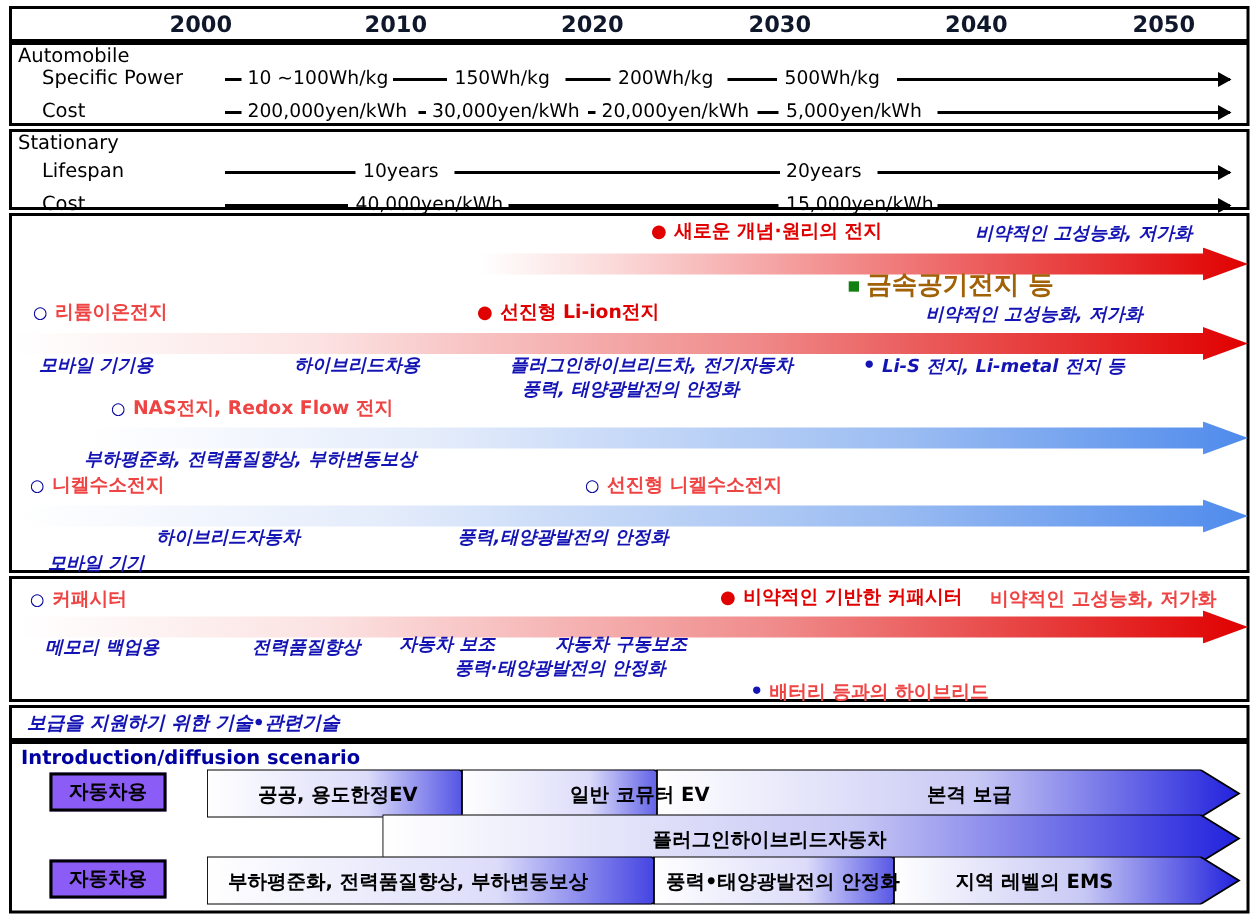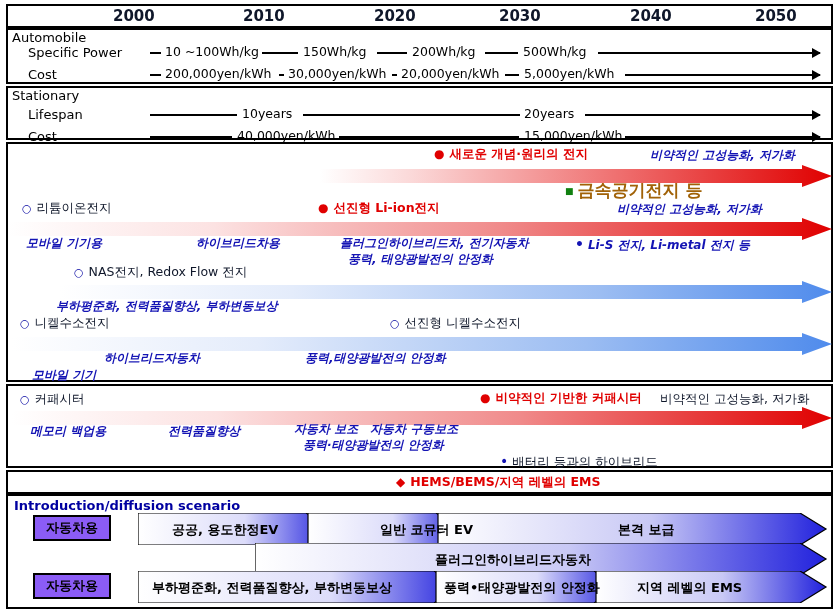--- a/index.html
+++ b/index.html
@@ -62,23 +62,23 @@
     border-bottom: 5px solid transparent;
     border-left: 9px solid #000;
   }
   .kseg {
     position: absolute;
     height: 2px;
     background: #000;
   }
   
   .blu {
-    color: #0f172a;
+    color: #ef4444;
     font-size: 12.5px;
-    font-weight: normal;
+    font-weight: bold;
   }
   .blu-it {
     color: #1414B4;
     font-size: 12px;
     font-weight: bold;
     font-style: italic;
   }
   .red {
     color: #E00000;
     font-size: 12.5px;
@@ -308,27 +308,27 @@
           <stop offset="62%" stop-color="#f08a8a"></stop>
           <stop offset="100%" stop-color="#e00000"></stop>
         </linearGradient>
       </defs>
       <polygon points="0,4 790,4 790,0 820,11 790,22 790,18 0,18" fill="url(#redg3)"></polygon>
     </svg>
   </div>
 
   <div class="txt blu-it" style="left:30px; top:425px;">메모리 백업용</div>
   <div class="txt blu-it" style="left:168px; top:425px;">전력품질향상</div>
-  <div class="txt blu-it" style="left:266px; top:423px;margin-left:28px;">자동차 보조</div>
+  <div class="txt blu-it" style="left:266px; top:423px;">자동차 보조</div>
   <div class="txt blu-it" style="left:370px; top:423px;">자동차 구동보조</div>
   <div class="txt blu-it" style="left:303px; top:439px;">풍력·태양광발전의 안정화</div>
 
   <div class="txt blu bul-sm" style="left:500px; top:454px;">배터리 등과의 하이브리드</div>
 
-  <div class="txt red bul-dia" style="left:396px; top:476px;">HEMS/BEMS/지역 레벨의 EMS</div>
+  <div class="txt blu-it" style="left:18px; top:476px; font-size:12.5px;">보급을 지원하기 위한 기술•관련기술</div>
 
   <div class="txt hdrk" style="left:14px; top:499px;">Introduction/diffusion scenario</div>
 
   <div class="boxlbl" style="left:33px; top:515px; width:78px; height:26px;">자동차용</div>
   <div class="chev" style="left:138px; top:513px;">
     <svg width="690" height="32" viewBox="0 0 690 32">
       <defs>
         <linearGradient id="cg1" x1="0" y1="0" x2="1" y2="0">
           <stop offset="0%" stop-color="#ffffff"></stop>
           <stop offset="55%" stop-color="#dcdcfa"></stop>

